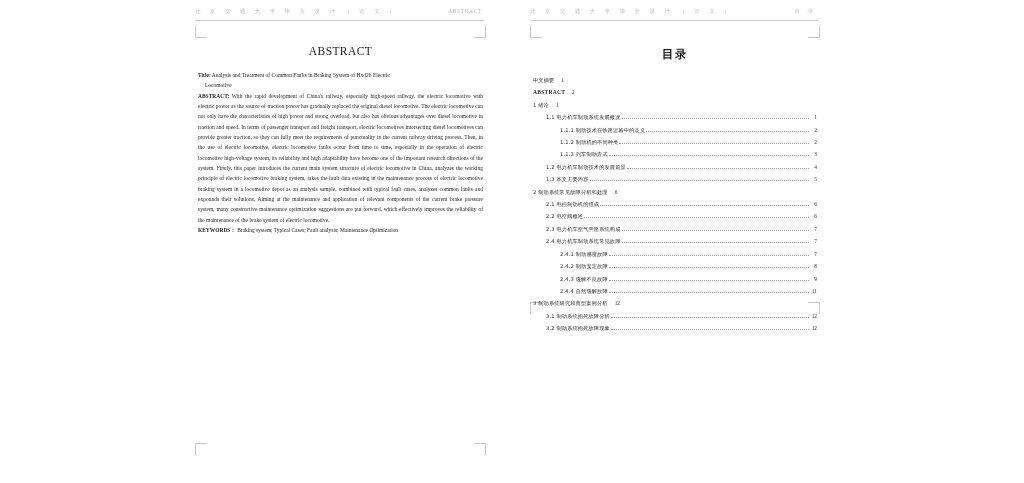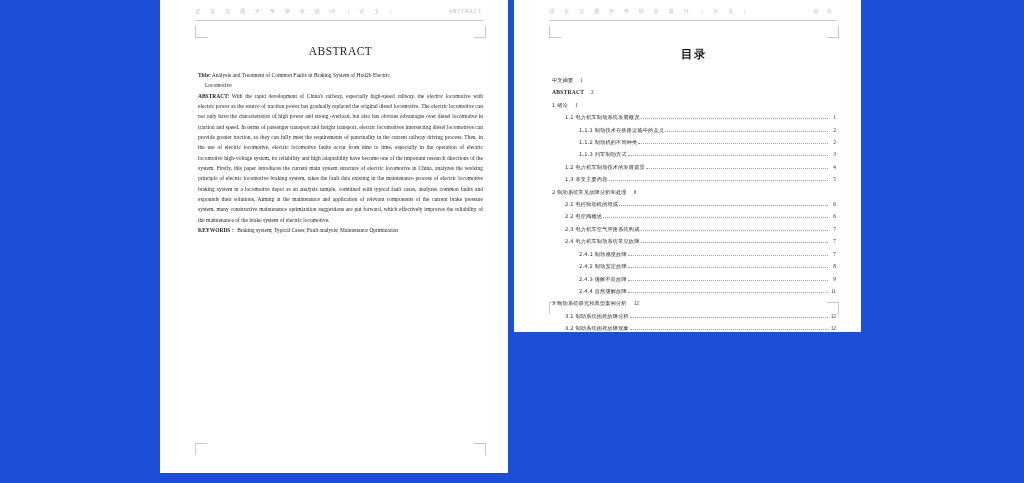--- a/index.html
+++ b/index.html
@@ -9,32 +9,32 @@
     width: 1024px;
     height: 483px;
     overflow: hidden;
     font-family: "Liberation Serif", "DejaVu Serif", serif;
   }
 
   .viewport {
     position: relative;
     width: 1024px;
     height: 483px;
-    background: #1d4ed8;
+    background: #ffffff;
   }
 
   
   .page {
     position: absolute;
     top: 0;
     background: #ffffff;
     overflow: hidden;
   }
   .page.page-one  { left: 160px; width: 348px; height: 473px; }
-  .page.page-two  { left: 514px; width: 347px; height: 332px; }
+  .page.page-two  { left: 495px; width: 347px; height: 332px; }
 
   .page-inner {
     position: absolute;
     left: 0; top: 0;
     width: 100%; height: 100%;
   }
 
   
   .running-header {
     position: absolute;

